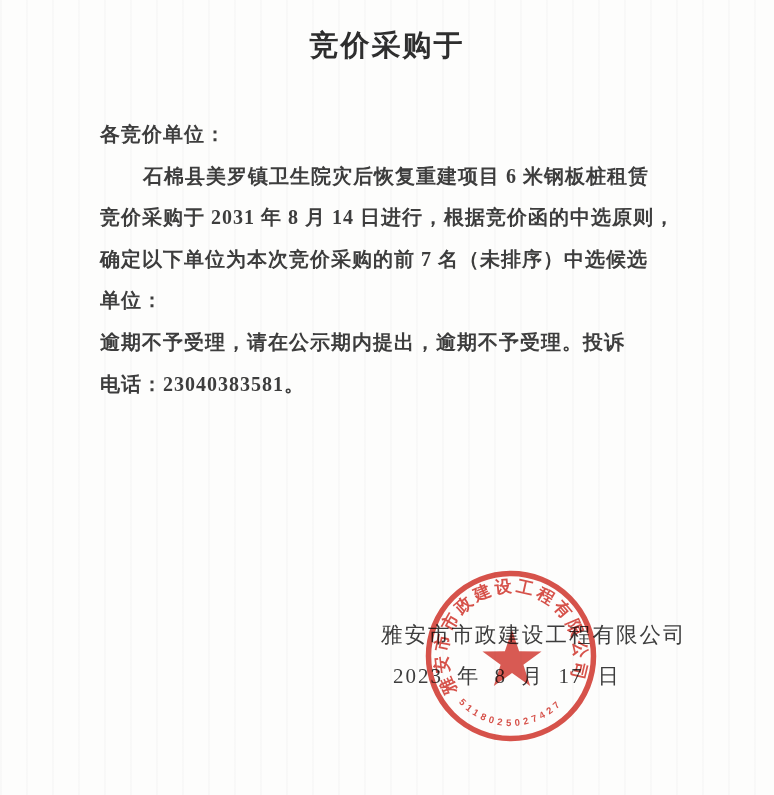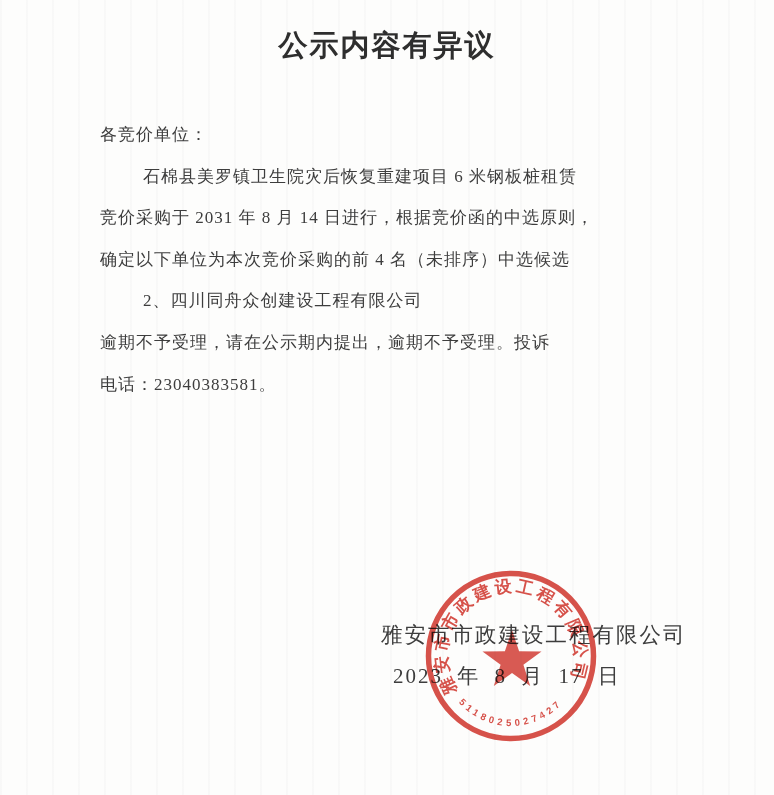--- a/index.html
+++ b/index.html
@@ -30,24 +30,25 @@
     color: #2e2e2e;
   }
   .body-block {
     position: absolute;
     left: 100px; top: 114px;
     width: 580px;
   }
   .line {
     height: 41.6px;
     line-height: 41.6px;
-    font-size: 17px;
+    font-size: 20px;
     letter-spacing: 1px;
     color: #3d3d3d;
     white-space: nowrap;
+    font-weight: bold;
   }
   .line.indent { padding-left: 43px; }
   .signature-company {
     position: absolute;
     left: 381px; top: 620px;
     font-size: 21.5px;
     letter-spacing: 2px;
     color: #3d3d3d;
     white-space: nowrap;
   }
@@ -72,28 +73,28 @@
     fill: #d5433b;
   }
   .seal .ring-chars { font-size: 17px; font-weight: 600; letter-spacing: 2px; }
   .seal .serial-chars { font-size: 9.5px; font-weight: 700; letter-spacing: 2.5px; }
 </style>
 </head>
 <body>
 
 <div class="page">
 
-  <div class="doc-title">公示内容有异议</div>
+  <div class="doc-title">竞价采购于</div>
 
   <div class="body-block">
     <div class="line">各竞价单位：</div>
     <div class="line indent">石棉县美罗镇卫生院灾后恢复重建项目 6 米钢板桩租赁</div>
     <div class="line">竞价采购于 2031 年 8 月 14 日进行，根据竞价函的中选原则，</div>
-    <div class="line">确定以下单位为本次竞价采购的前 4 名（未排序）中选候选</div>
-    <div class="line indent">2、四川同舟众创建设工程有限公司</div>
+    <div class="line">确定以下单位为本次竞价采购的前 7 名（未排序）中选候选</div>
+    <div class="line">单位：</div>
     <div class="line">逾期不予受理，请在公示期内提出，逾期不予受理。投诉</div>
     <div class="line">电话：23040383581。</div>
   </div>
 
   <div class="signature-company">雅安市市政建设工程有限公司</div>
   <div class="signature-date">2023 年 8 月 17 日</div>
 
   <svg class="seal" viewBox="0 0 178 182" xmlns="http://www.w3.org/2000/svg">
 
     <circle cx="89" cy="90" r="82.5" fill="none" stroke="#d5433b" stroke-width="5.5"></circle>

